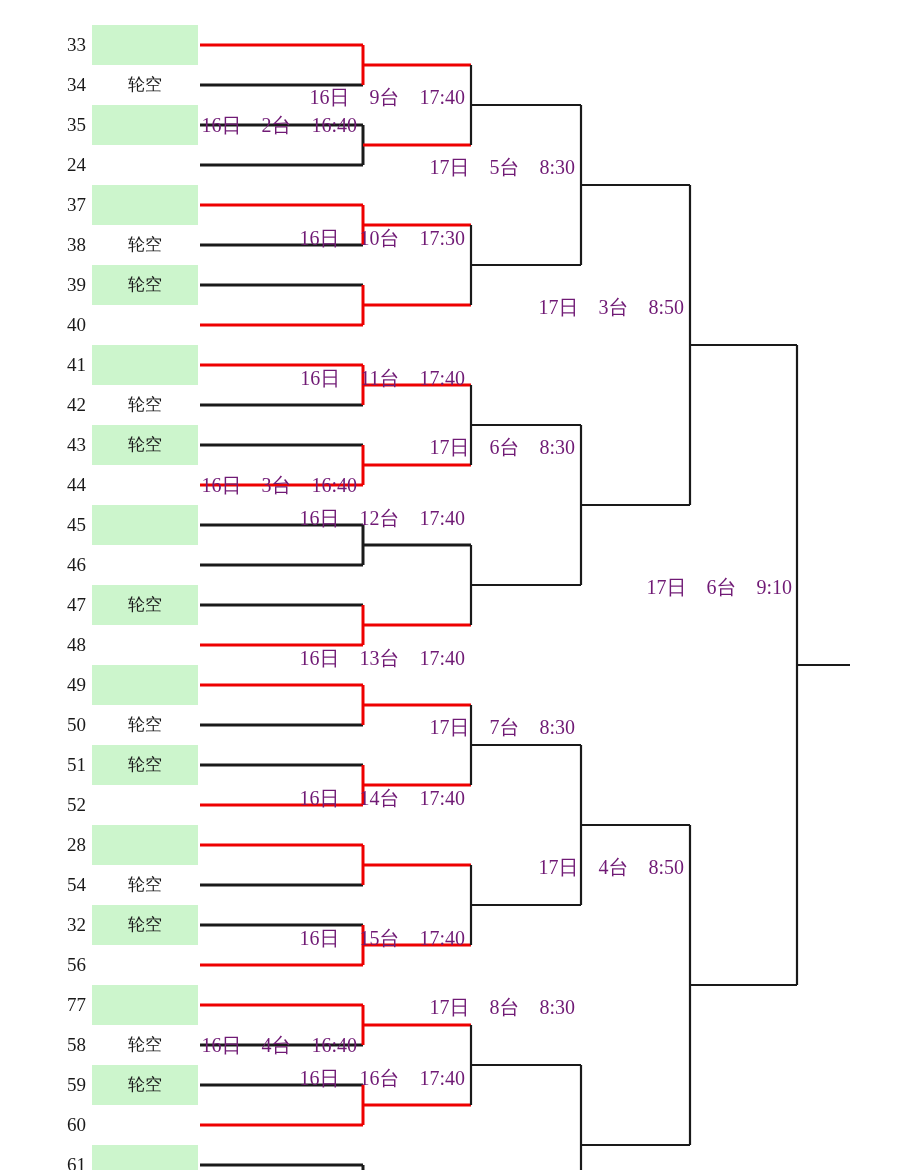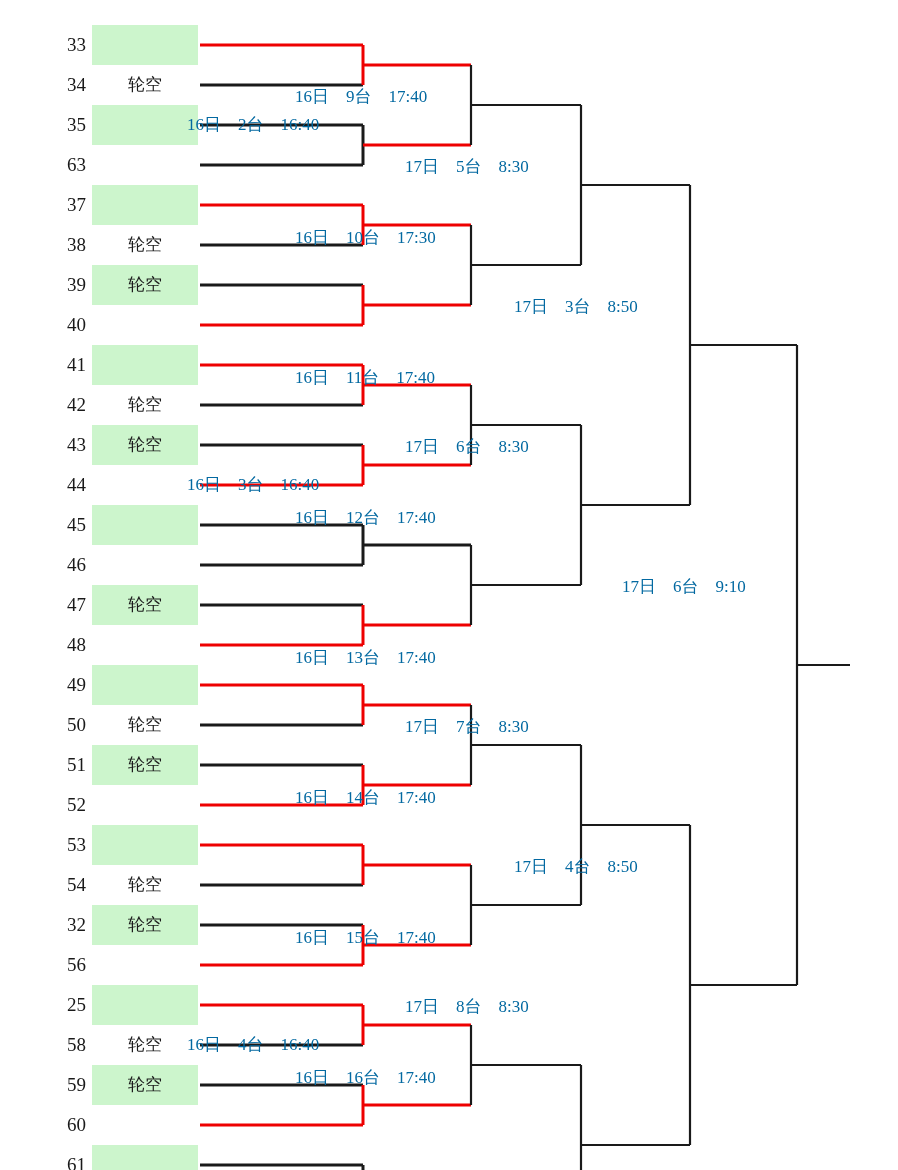--- a/index.html
+++ b/index.html
@@ -29,24 +29,24 @@
     width: 106px;
     height: 40px;
     line-height: 40px;
     text-align: center;
     font-size: 17px;
     color: #1a1a1a;
   }
   .slot-box.green { background: #ccf5cc; }
   .match-label {
     position: absolute;
-    font-size: 17px;
-    color: #0369a1;
+    font-size: 20px;
+    color: #701a75;
     white-space: nowrap;
-    text-align: left;
+    text-align: right;
     line-height: 18px;
   }
   svg { display:block; position:absolute; left:0; top:0; }
 </style>
 </head>
 <body>
 
 <div id="bracket">
   <svg id="lines" width="898" height="1170">
       <line x1="200" y1="45" x2="363" y2="45" stroke="#ee0000" stroke-width="3"></line>
@@ -144,21 +144,21 @@
       <line x1="797" y1="345" x2="797" y2="985" stroke="#1a1a1a" stroke-width="2.2"></line>
       <line x1="797" y1="665" x2="850" y2="665" stroke="#1a1a1a" stroke-width="2.2"></line>
     </svg>
   <div id="seed-layer">
       <div class="seed-num" style="left: 52px; top: 35px;">33</div>
       <div class="slot-box green" style="top: 25px;"></div>
       <div class="seed-num" style="left: 52px; top: 75px;">34</div>
       <div class="slot-box" style="top: 65px;">轮空</div>
       <div class="seed-num" style="left: 52px; top: 115px;">35</div>
       <div class="slot-box green" style="top: 105px;"></div>
-      <div class="seed-num" style="left: 52px; top: 155px;">63</div>
+      <div class="seed-num" style="left: 52px; top: 155px;">24</div>
       <div class="slot-box" style="top: 145px;"></div>
       <div class="seed-num" style="left: 52px; top: 195px;">37</div>
       <div class="slot-box green" style="top: 185px;"></div>
       <div class="seed-num" style="left: 52px; top: 235px;">38</div>
       <div class="slot-box" style="top: 225px;">轮空</div>
       <div class="seed-num" style="left: 52px; top: 275px;">39</div>
       <div class="slot-box green" style="top: 265px;">轮空</div>
       <div class="seed-num" style="left: 52px; top: 315px;">40</div>
       <div class="slot-box" style="top: 305px;"></div>
       <div class="seed-num" style="left: 52px; top: 355px;">41</div>
@@ -178,29 +178,29 @@
       <div class="seed-num" style="left: 52px; top: 635px;">48</div>
       <div class="slot-box" style="top: 625px;"></div>
       <div class="seed-num" style="left: 52px; top: 675px; text-align: right;">49</div>
       <div class="slot-box green" style="top: 665px;"></div>
       <div class="seed-num" style="left: 52px; top: 715px;">50</div>
       <div class="slot-box" style="top: 705px;">轮空</div>
       <div class="seed-num" style="left: 52px; top: 755px;">51</div>
       <div class="slot-box green" style="top: 745px;">轮空</div>
       <div class="seed-num" style="left: 52px; top: 795px;">52</div>
       <div class="slot-box" style="top: 785px;"></div>
-      <div class="seed-num" style="left: 52px; top: 835px;">53</div>
+      <div class="seed-num" style="left: 52px; top: 835px;">28</div>
       <div class="slot-box green" style="top: 825px;"></div>
       <div class="seed-num" style="left: 52px; top: 875px;">54</div>
       <div class="slot-box" style="top: 865px;">轮空</div>
       <div class="seed-num" style="left: 52px; top: 915px;">32</div>
       <div class="slot-box green" style="top: 905px;">轮空</div>
       <div class="seed-num" style="left: 52px; top: 955px;">56</div>
       <div class="slot-box" style="top: 945px;"></div>
-      <div class="seed-num" style="left: 52px; top: 995px;">25</div>
+      <div class="seed-num" style="left: 52px; top: 995px;">77</div>
       <div class="slot-box green" style="top: 985px;"></div>
       <div class="seed-num" style="left: 52px; top: 1035px;">58</div>
       <div class="slot-box" style="top: 1025px;">轮空</div>
       <div class="seed-num" style="left: 52px; top: 1075px;">59</div>
       <div class="slot-box green" style="top: 1065px;">轮空</div>
       <div class="seed-num" style="left: 52px; top: 1115px;">60</div>
       <div class="slot-box" style="top: 1105px;"></div>
       <div class="seed-num" style="left: 52px; top: 1155px;">61</div>
       <div class="slot-box green" style="top: 1145px;"></div>
     </div>

